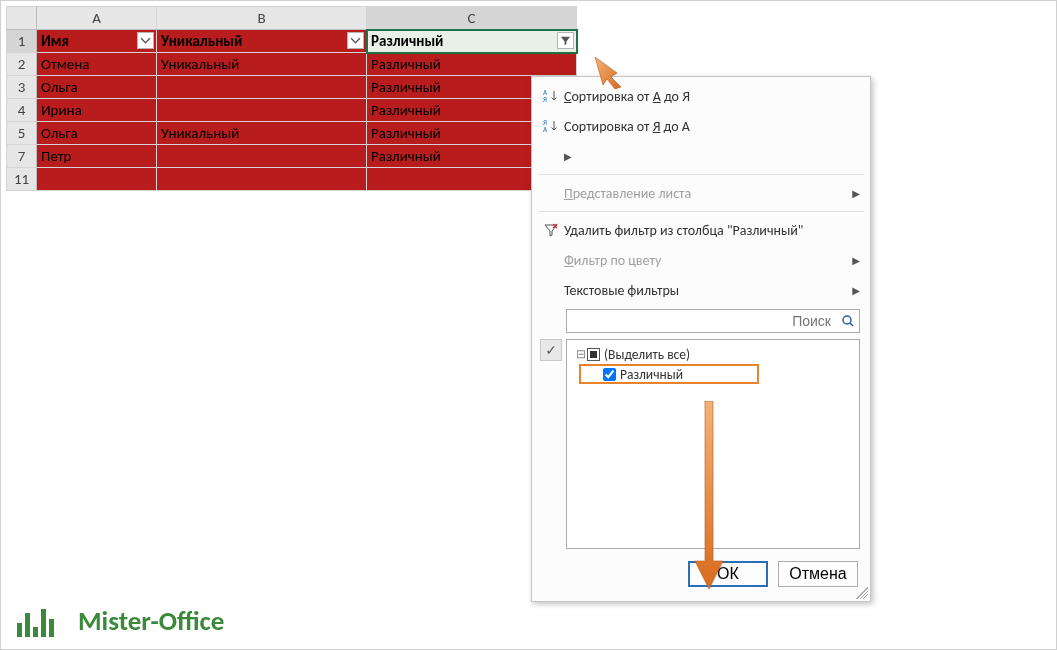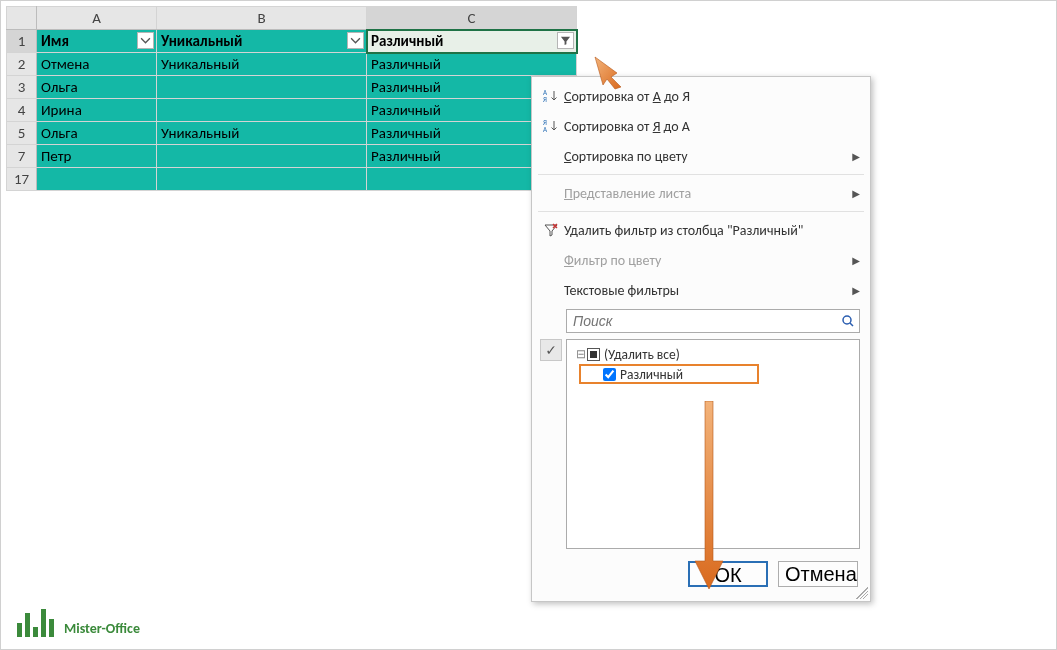--- a/index.html
+++ b/index.html
@@ -15,21 +15,21 @@
   }
   
   .sheet {
     border-collapse: collapse;
     position: absolute;
     left: 5px;
     top: 5px;
   }
   .sheet th, .sheet td {
     border: 1px solid #d4d4d4;
-    background: #14b8a6;
+    background: #b91c1c;
     height: 23px;
     padding: 0 4px;
     text-align: left;
     font-weight: normal;
   }
   .sheet .corner {
     width: 30px;
     background: #e6e6e6;
     border-bottom: 1px solid #bcbcbc;
     border-right: 1px solid #bcbcbc;
@@ -129,23 +129,23 @@
     border: 1px solid #ababab;
     height: 24px;
     background: #fff;
   }
   .searchbox input {
     border: none;
     outline: none;
     flex: 1;
     padding: 0 6px;
     font-size: 14px;
-    font-style: italic;
     color: #888;
     background: transparent;
+    text-align: right;
   }
   .searchbox .mag {
     width: 22px;
     display: flex;
     justify-content: center;
     color: #2a5db0;
   }
   .treewrap {
     position: relative;
     display: flex;
@@ -204,21 +204,21 @@
     display: flex;
     justify-content: flex-end;
     gap: 10px;
     padding: 8px 12px 10px;
   }
   .buttons button {
     width: 80px;
     height: 26px;
     background: #fdfdfd;
     border: 1px solid #adadad;
-    font-size: 20px;
+    font-size: 16px;
     cursor: pointer;
   }
   .buttons button.primary {
     border: 2px solid #2a6fb5;
   }
   .resize {
     position: absolute;
     right: 2px;
     bottom: 2px;
     width: 12px; height: 12px;
@@ -240,23 +240,23 @@
     left: 688px; top: 400px;
     width: 40px; height: 190px;
     pointer-events: none;
   }
   .logo {
     position: absolute;
     left: 16px;
     bottom: 12px;
     display: flex;
     align-items: flex-end;
-    gap: 10px;
+    gap: 24px;
     font-weight: bold;
-    font-size: 14px;
+    font-size: 27px;
     color: #3b8a3b;
   }
   .logo .bars {
     display: flex;
     align-items: flex-end;
     gap: 3px;
     height: 28px;
   }
   .logo .bars span {
     width: 5px;
@@ -330,21 +330,21 @@
     <td>Уникальный</td>
     <td>Различный</td>
   </tr>
   <tr>
     <th class="rowhead">7</th>
     <td>Петр</td>
     <td></td>
     <td>Различный</td>
   </tr>
   <tr>
-    <th class="rowhead">17</th>
+    <th class="rowhead">11</th>
     <td></td>
     <td></td>
     <td></td>
   </tr>
 </tbody>
   </table>
 
 <div class="menu">
   <div class="item">
     <span class="ic">
@@ -361,21 +361,20 @@
       <svg width="16" height="16" viewBox="0 0 16 16">
           <text x="0" y="7" font-size="7" fill="#2a6fb5">Я</text>
           <text x="0" y="14" font-size="7" fill="#2a6fb5">А</text>
           <path d="M11 3v9M8.5 9.5L11 12l2.5-2.5" stroke="#555" fill="none" stroke-width="1"></path>
         </svg>
     </span>
     <span class="lbl">Сортировка от <span class="u">Я</span> до А</span>
   </div>
   <div class="item">
     <span class="ic"></span>
-    <span class="lbl"><span class="u">С</span>ортировка по цвету</span>
     <span class="arrow">▶</span>
   </div>
   <hr>
   <div class="item disabled">
     <span class="ic"></span>
     <span class="lbl"><span class="u">П</span>редставление листа</span>
     <span class="arrow">▶</span>
   </div>
   <hr>
   <div class="item">
@@ -405,21 +404,21 @@
           <path d="M9 9l3 3" stroke="#2a5db0" stroke-width="1.5"></path>
         </svg>
     </span>
   </div>
   <div class="treewrap">
     <div class="tree-checkicon">✓</div>
     <div class="tree">
       <div class="node">
         <span class="dash">⊟</span>
         <span class="chk-indet"></span>
-        <span>(Удалить все)</span>
+        <span>(Выделить все)</span>
       </div>
       <div class="node child">
         <span class="dash"></span>
         <input type="checkbox" checked="" style="">
         <span>Различный</span>
       </div>
       <div class="highlight"></div>
     </div>
   </div>
   <div class="buttons">

